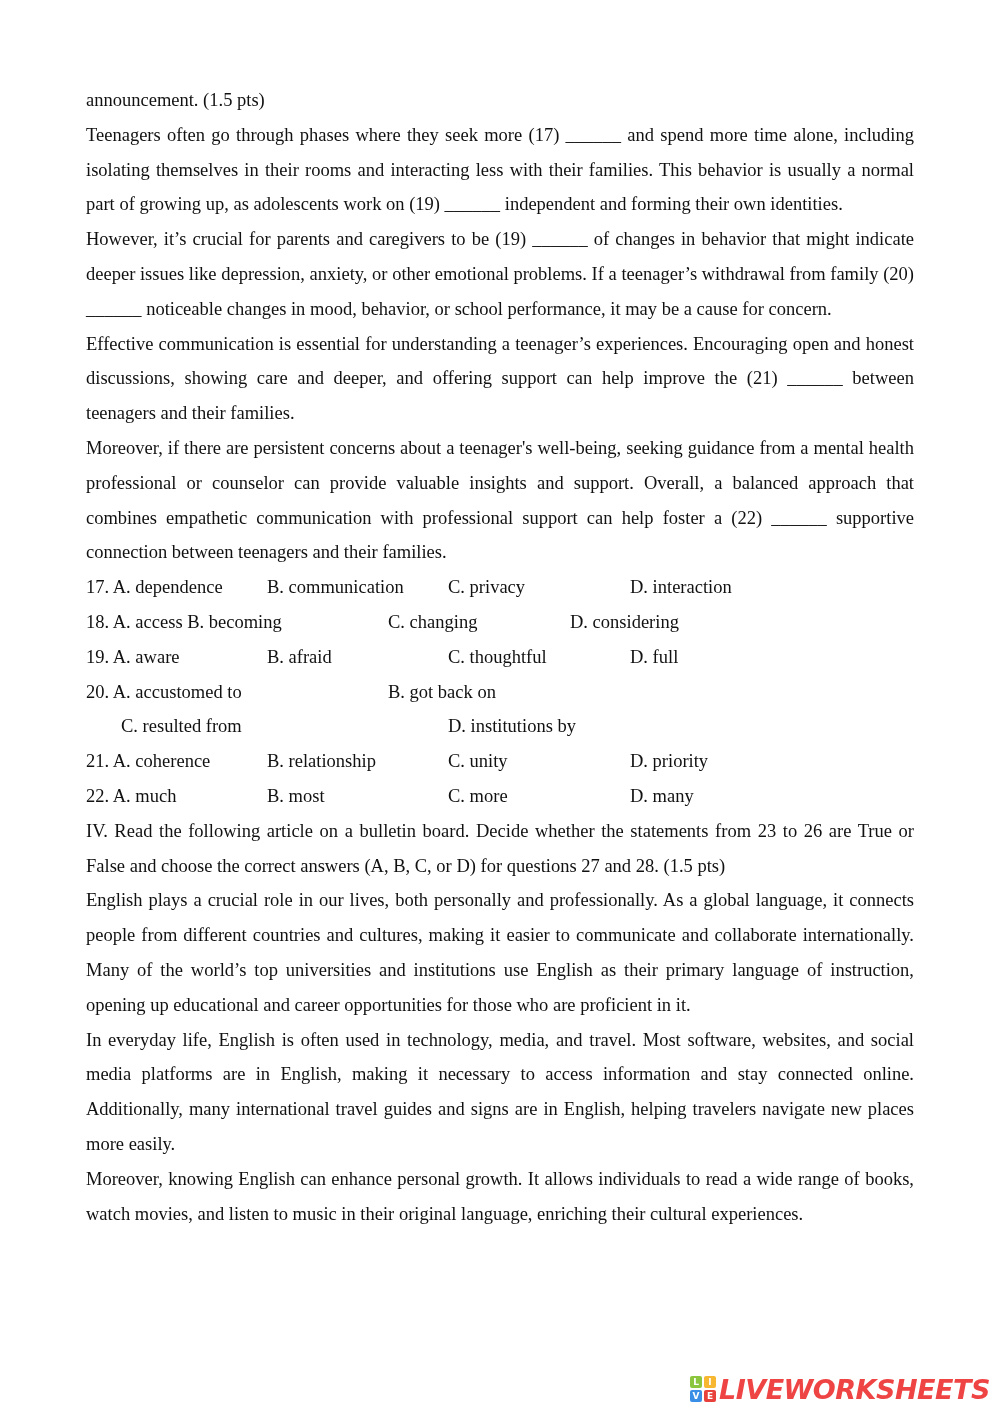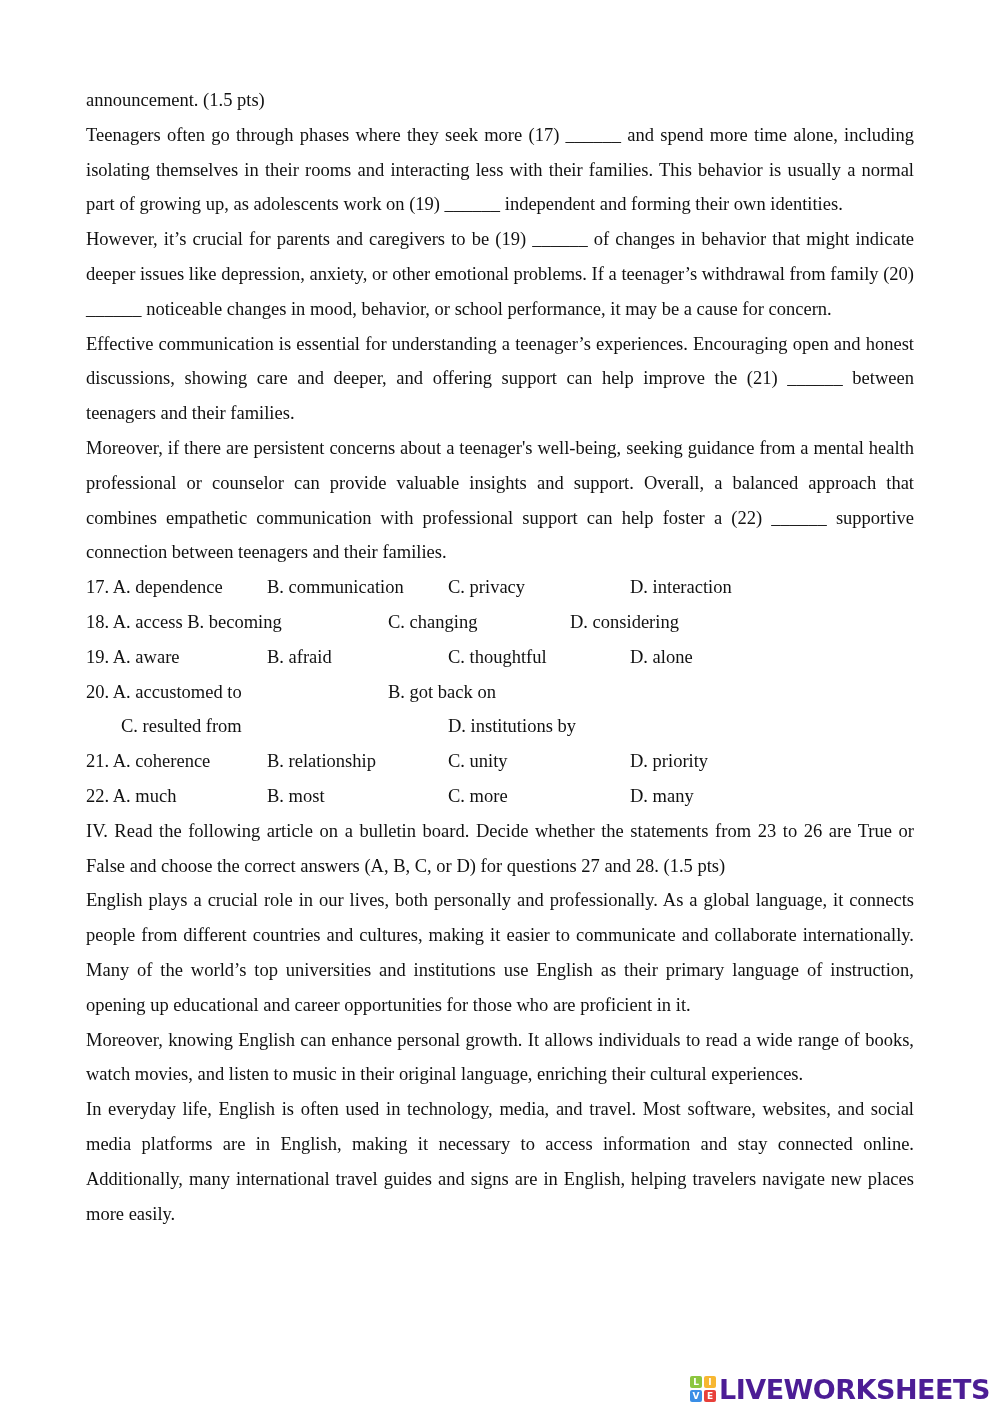--- a/index.html
+++ b/index.html
@@ -8,21 +8,21 @@
   .page { position: absolute; left: 86px; top: 83px; width: 828px;
           font-size: 18.5px; line-height: 34.8px; }
   .p { margin: 0; text-align: justify; text-align-last: left; }
   b { font-weight: normal; }
   .q { position: relative; height: 34.8px; white-space: nowrap; }
   .q span { position: absolute; top: 0; }
   .logo { position: absolute; left: 690px; top: 1374px; height: 30px; display: flex; align-items: center; }
   .logo-grid { display: grid; grid-template-columns: 12px 12px; grid-template-rows: 12px 12px; gap: 2px; margin-right: 3px; }
   .logo-grid span { font-family: "DejaVu Sans", sans-serif; font-size: 9px; font-weight: bold; color: #fff;
                     display: flex; align-items: center; justify-content: center; border-radius: 2px; }
-  .logo-text { font-family: "DejaVu Sans", sans-serif; font-weight: bold; font-size: 27px; color: #4c1d95; letter-spacing: -0.5px; }
+  .logo-text { font-family: "DejaVu Sans", sans-serif; font-weight: bold; font-size: 27px; color: #ef4444; letter-spacing: -0.5px; font-style: italic; }
 </style>
 </head>
 <body>
 
 <div class="page">
   <p class="p"><b>announcement. (1.5 pts)</b></p>
 
   <p class="p"><span>Teenagers often go through phases where they seek more (</span><b>17</b><span>) ______ and spend more time alone, including isolating themselves in their rooms and interacting less with their families. This behavior is usually a normal part of growing up, as adolescents work on (</span><b>19</b><span>) ______ independent and forming their own identities.</span></p>
   <p class="p"><span>However, it’s crucial for parents and caregivers to be (</span><b>19</b><span>) ______ of changes in behavior that might indicate deeper issues like depression, anxiety, or other emotional problems. If a teenager’s withdrawal from family (</span><b>20</b><span>) ______ noticeable changes in mood, behavior, or school performance, it may be a cause for concern.</span></p>
   <p class="p"><span>Effective communication is essential for understanding a teenager’s experiences. Encouraging open and honest discussions, showing care and deeper, and offering support can help improve the (</span><b>21</b><span>) ______ between teenagers and their families.</span></p>
@@ -36,21 +36,21 @@
   </div>
   <div class="q">
     <span style="left:0"><b>18.</b> <span style="position:static">A. access</span> <span style="position:static">B. becoming</span></span>
     <span style="left:302px">C. changing</span>
     <span style="left:484px">D. considering</span>
   </div>
   <div class="q">
     <span style="left:0"><b>19.</b> <span style="position:static">A. aware</span></span>
     <span style="left:181px">B. afraid</span>
     <span style="left:362px">C. thoughtful</span>
-    <span style="left:544px">D. alone</span>
+    <span style="left:544px">D. full</span>
   </div>
   <div class="q">
     <span style="left:0"><b>20.</b> <span style="position:static">A. accustomed to</span></span>
     <span style="left:302px">B. got back on</span>
   </div>
   <div class="q">
     <span style="left:35px">C. resulted from</span>
     <span style="left:362px">D. institutions by</span>
   </div>
   <div class="q">
@@ -61,22 +61,22 @@
   </div>
   <div class="q">
     <span style="left:0"><b>22.</b> <span style="position:static">A. much</span></span>
     <span style="left:181px">B. most</span>
     <span style="left:362px">C. more</span>
     <span style="left:544px">D. many</span>
   </div>
 
   <p class="p" style="text-align-last:left"><b>IV. Read the following article on a bulletin board. Decide whether the statements from 23 to 26 are True or False and choose the correct answers (A, B, C, or D) for questions 27 and 28. (1.5 pts)</b></p>
   <p class="p"><span>English plays a </span><b>crucial</b><span> role in our lives, both personally and professionally. As a global language, it connects people from different countries and cultures, making it easier to communicate and collaborate internationally. Many of the world’s top universities and institutions use English as their primary language of instruction, opening up educational and career opportunities for those who are proficient in it.</span></p>
+  <p class="p">In everyday life, English is often used in technology, media, and travel. Most software, websites, and social media platforms are in English, making it necessary to access information and stay connected online. Additionally, many international travel guides and signs are in English, helping travelers navigate new places more easily.</p>
   <p class="p">Moreover, knowing English can enhance personal growth. It allows individuals to read a wide range of books, watch movies, and listen to music in their original language, enriching their cultural experiences.</p>
-  <p class="p">In everyday life, English is often used in technology, media, and travel. Most software, websites, and social media platforms are in English, making it necessary to access information and stay connected online. Additionally, many international travel guides and signs are in English, helping travelers navigate new places more easily.</p>
 </div>
 
 <div class="logo">
   <div class="logo-grid">
     <span class="lg" style="background: rgb(140, 198, 63);">L</span>
     <span class="lg" style="background: rgb(247, 183, 49);">I</span>
     <span class="lg" style="background: rgb(58, 142, 230);">V</span>
     <span class="lg" style="background: rgb(232, 64, 58);">E</span>
   </div>
   <span class="logo-text">LIVEWORKSHEETS</span>

